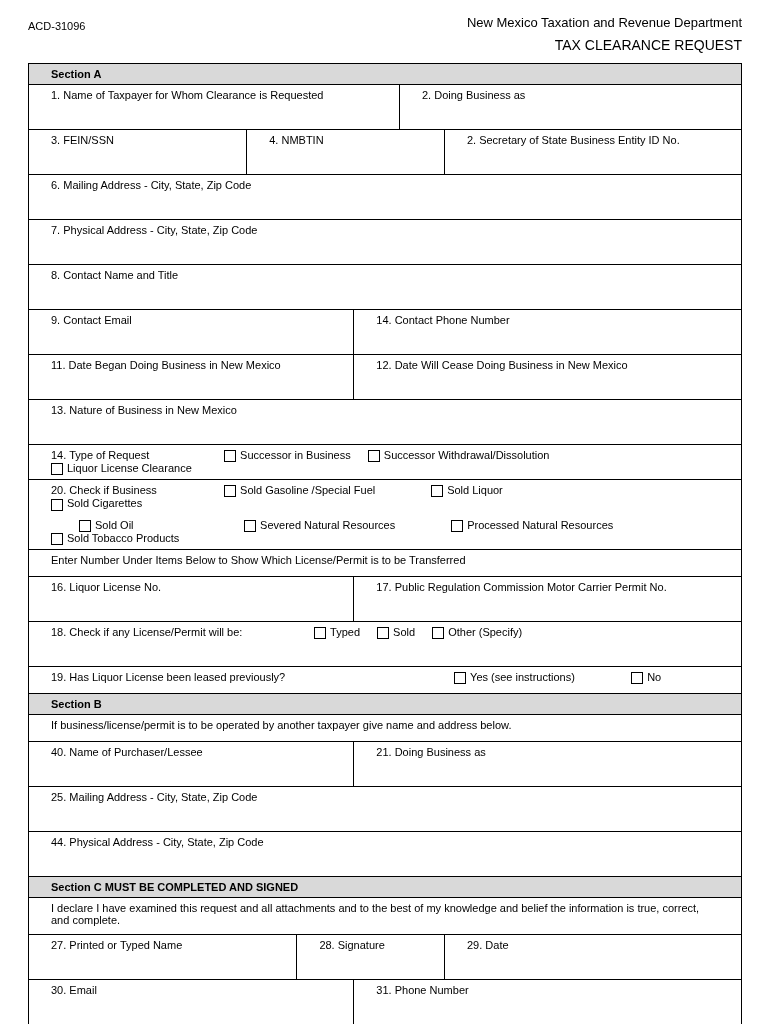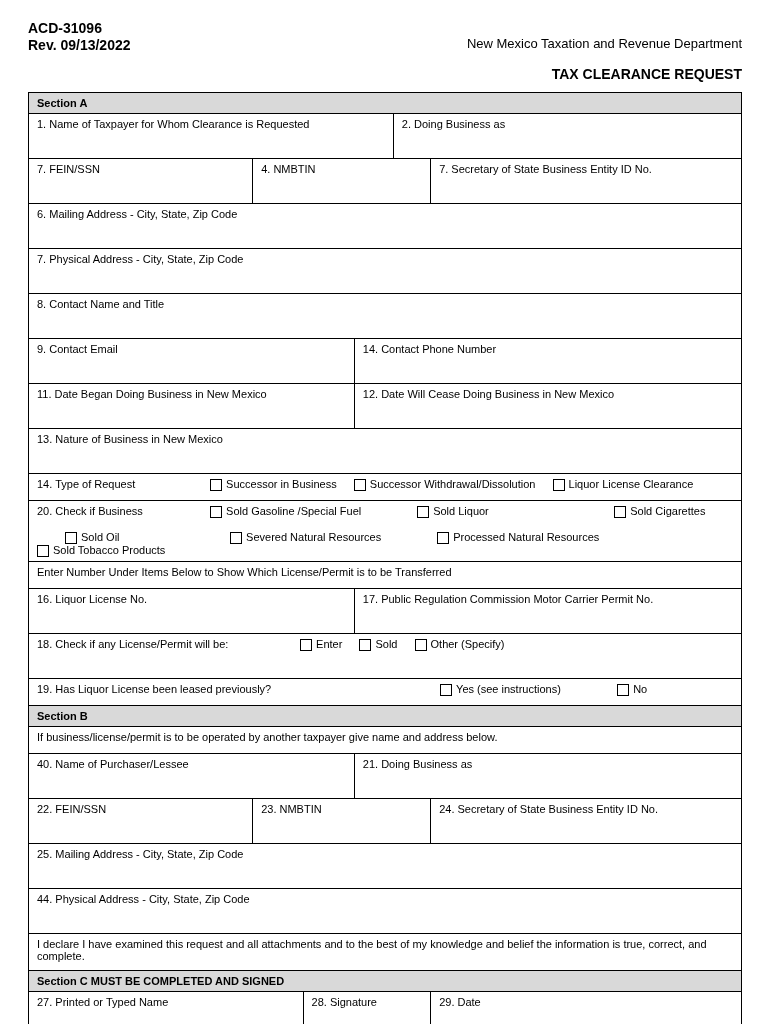--- a/index.html
+++ b/index.html
@@ -1,54 +1,53 @@
 <!DOCTYPE html>
 <html><head>
 <meta charset="utf-8">
 <style>
 body{margin:0;padding:20px 28px;font-family:Arial,Helvetica,sans-serif;font-size:11px;color:#000;background:#fff;width:770px;box-sizing:border-box}
-.header-meta{font-size:14px;font-weight:bold;line-height:1.2}
+.header-meta{font-size:11px;font-weight:normal;line-height:1.2}
 .header-title{text-align:right;margin-top:-18px}
 .header-title .dept{font-size:13px}
-.header-title .form-name{font-size:14px;font-weight:bold;margin-top:15px}
+.header-title .form-name{font-size:14px;font-weight:normal;margin-top:7px}
 .form-table{width:100%;border-collapse:collapse;margin-top:10px;border:1px solid #000}
-.form-table td,.form-table th{border:1px solid #000;padding:4px 8px;vertical-align:top;font-size:11px}
+.form-table td,.form-table th{border:1px solid #000;padding:4px 22px;vertical-align:top;font-size:11px}
 .section-head{background:#d9d9d9;font-weight:bold;font-size:12px}
 .tall{height:36px}
 .short{height:18px}
 .checkbox{display:inline-block;width:10px;height:10px;border:1px solid #000;margin-right:4px;vertical-align:middle}
 .opt{display:inline-block;margin-right:14px;white-space:nowrap}
 .indent{padding-left:28px}
 </style>
 </head>
 <body>
 
 <div class="header-meta">
   <div>ACD-31096</div>
-  <div>Rev. 09/13/2022</div>
 </div>
 <div class="header-title">
   <div class="dept">New Mexico Taxation and Revenue Department</div>
   <div class="form-name">TAX CLEARANCE REQUEST</div>
 </div>
 
 <table class="form-table">
 
   <tbody>
       <tr>
         <td colspan="12" class="section-head">Section A</td>
       </tr>
   <tr>
     <td colspan="7" class="tall">1.  Name of Taxpayer for Whom Clearance is Requested</td>
     <td colspan="5" class="tall">2.  Doing Business as</td>
   </tr>
   <tr>
-    <td colspan="4" class="tall">7.  FEIN/SSN</td>
+    <td colspan="4" class="tall">3.  FEIN/SSN</td>
     <td colspan="4" class="tall">4.  NMBTIN</td>
-    <td colspan="4" class="tall">7.  Secretary of State Business Entity ID No.</td>
+    <td colspan="4" class="tall">2.  Secretary of State Business Entity ID No.</td>
   </tr>
   <tr>
         <td colspan="12" class="tall">6.  Mailing Address - City, State, Zip Code</td>
       </tr>
   <tr>
         <td colspan="12" class="tall">7.  Physical Address - City, State, Zip Code</td>
       </tr>
   <tr>
         <td colspan="12" class="tall">8.  Contact Name and Title</td>
       </tr>
@@ -93,21 +92,21 @@
   <tr>
         <td colspan="12" class="short">Enter Number Under Items Below to Show Which License/Permit is to be Transferred</td>
       </tr>
   <tr>
     <td colspan="6" class="tall">16.  Liquor License No.</td>
     <td colspan="6" class="tall">17.  Public Regulation Commission Motor Carrier Permit No.</td>
   </tr>
   <tr>
         <td colspan="12" class="tall">
     <span style="display:inline-block;width:260px">18.  Check if any License/Permit will be:</span>
-    <span class="opt"><span class="checkbox"></span><span>Enter</span></span>
+    <span class="opt"><span class="checkbox"></span><span>Typed</span></span>
     <span class="opt"><span class="checkbox"></span><span>Sold</span></span>
     <span class="opt"><span class="checkbox"></span><span>Other (Specify)</span></span>
   </td>
       </tr>
   <tr>
         <td colspan="12" class="short">
     <span style="display:inline-block;width:400px">19.  Has Liquor License been leased previously?</span>
     <span class="opt" style="display:inline-block;width:160px"><span class="checkbox"></span><span>Yes (see instructions)</span></span>
     <span class="opt"><span class="checkbox"></span><span>No</span></span>
   </td>
@@ -117,36 +116,31 @@
         <td colspan="12" class="section-head">Section B</td>
       </tr>
   <tr>
         <td colspan="12" class="short">If business/license/permit is to be operated by another taxpayer give name and address below.</td>
       </tr>
   <tr>
     <td colspan="6" class="tall">40.  Name of Purchaser/Lessee</td>
     <td colspan="6" class="tall">21.  Doing Business as</td>
   </tr>
   <tr>
-    <td colspan="4" class="tall">22.  FEIN/SSN</td>
-    <td colspan="4" class="tall">23.  NMBTIN</td>
-    <td colspan="4" class="tall">24. Secretary of State Business Entity ID No.</td>
-  </tr>
-  <tr>
         <td colspan="12" class="tall">25.  Mailing Address - City, State, Zip Code</td>
       </tr>
   <tr>
         <td colspan="12" class="tall">44.  Physical Address - City, State, Zip Code</td>
       </tr>
 
   <tr>
-        <td colspan="12" style="height:28px">I declare I have examined this request and all attachments and to the best of my knowledge and belief the information is true, correct, and complete.</td>
+        <td colspan="12" class="section-head">Section C  MUST BE COMPLETED AND SIGNED</td>
       </tr>
   <tr>
-        <td colspan="12" class="section-head">Section C  MUST BE COMPLETED AND SIGNED</td>
+        <td colspan="12" style="height:28px">I declare I have examined this request and all attachments and to the best of my knowledge and belief the information is true, correct, and complete.</td>
       </tr>
   <tr>
     <td colspan="5" class="tall">27.  Printed or Typed Name</td>
     <td colspan="5" class="tall">28.  Signature</td>
     <td colspan="2" class="tall">29.  Date</td>
   </tr>
   <tr>
     <td colspan="6" class="tall">30.  Email</td>
     <td colspan="6" class="tall">31.  Phone Number</td>
   </tr>

